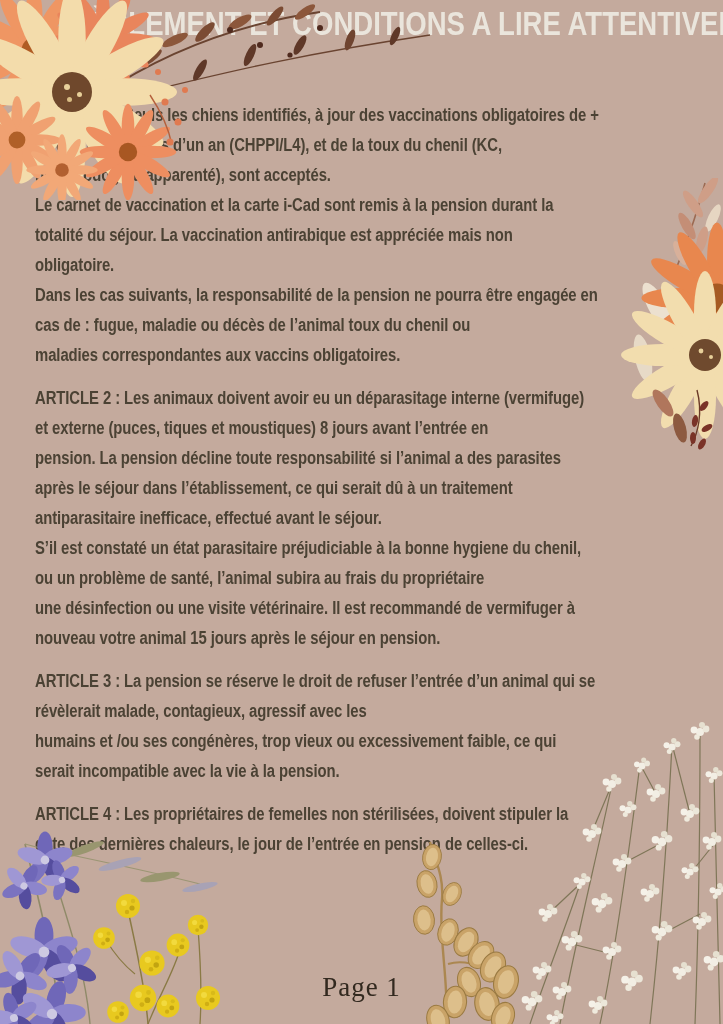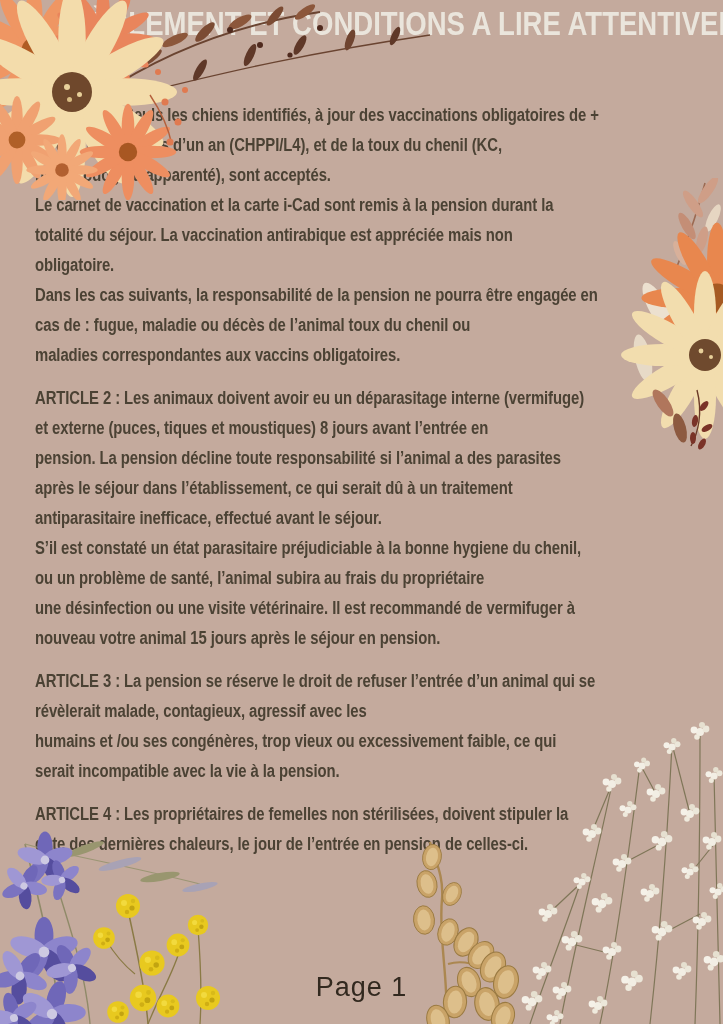--- a/index.html
+++ b/index.html
@@ -31,21 +31,21 @@
   .article{
     white-space:pre-line;
     font-size:17.5px;line-height:30px;font-weight:bold;
     color:#4b4234;
     letter-spacing:-0.1px;
     margin:0 0 13px 0;
   }
   #page-number{
     position:absolute;left:0;top:972px;width:723px;
     text-align:center;
-    font-family:Liberation Sans, sans-serif;
+    font-family:Liberation Serif, serif;
     font-size:27px;color:#32291f;
     letter-spacing:1px;
     z-index:1;
   }
   .deco{position:absolute;z-index:2;pointer-events:none;}
   #deco-topleft{top:0;left:0;}
   #deco-right{top:178px;right:0;}
   #deco-bottom{bottom:0;left:0;}
 </style>
 </head>

